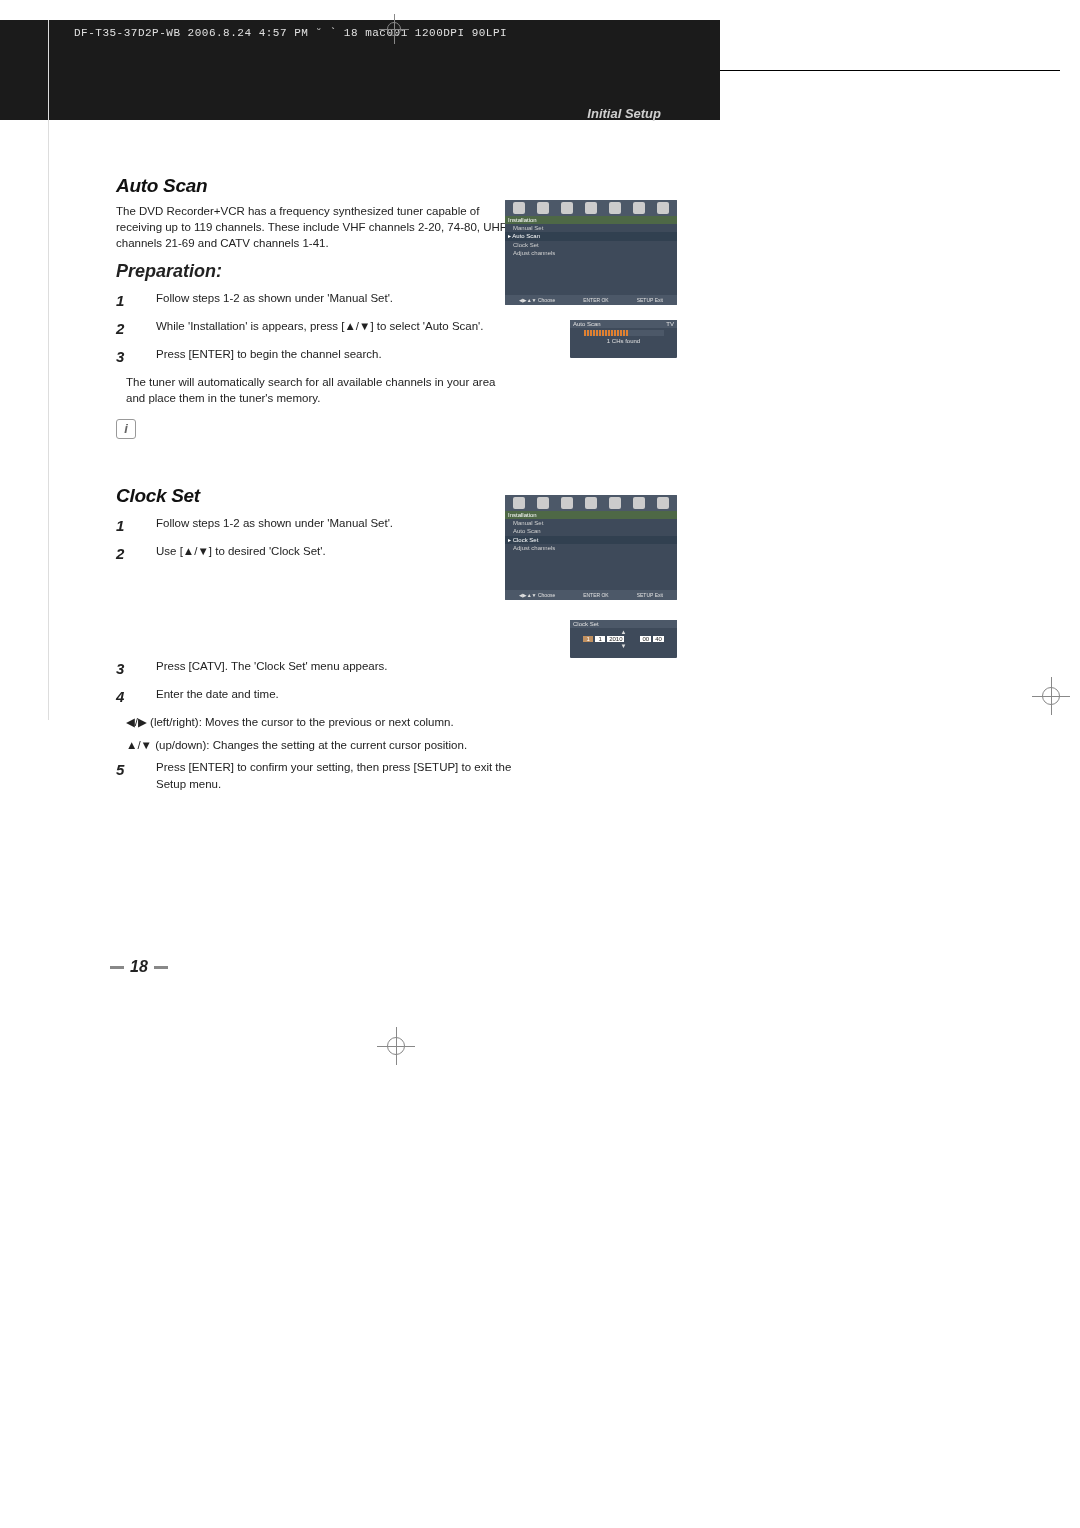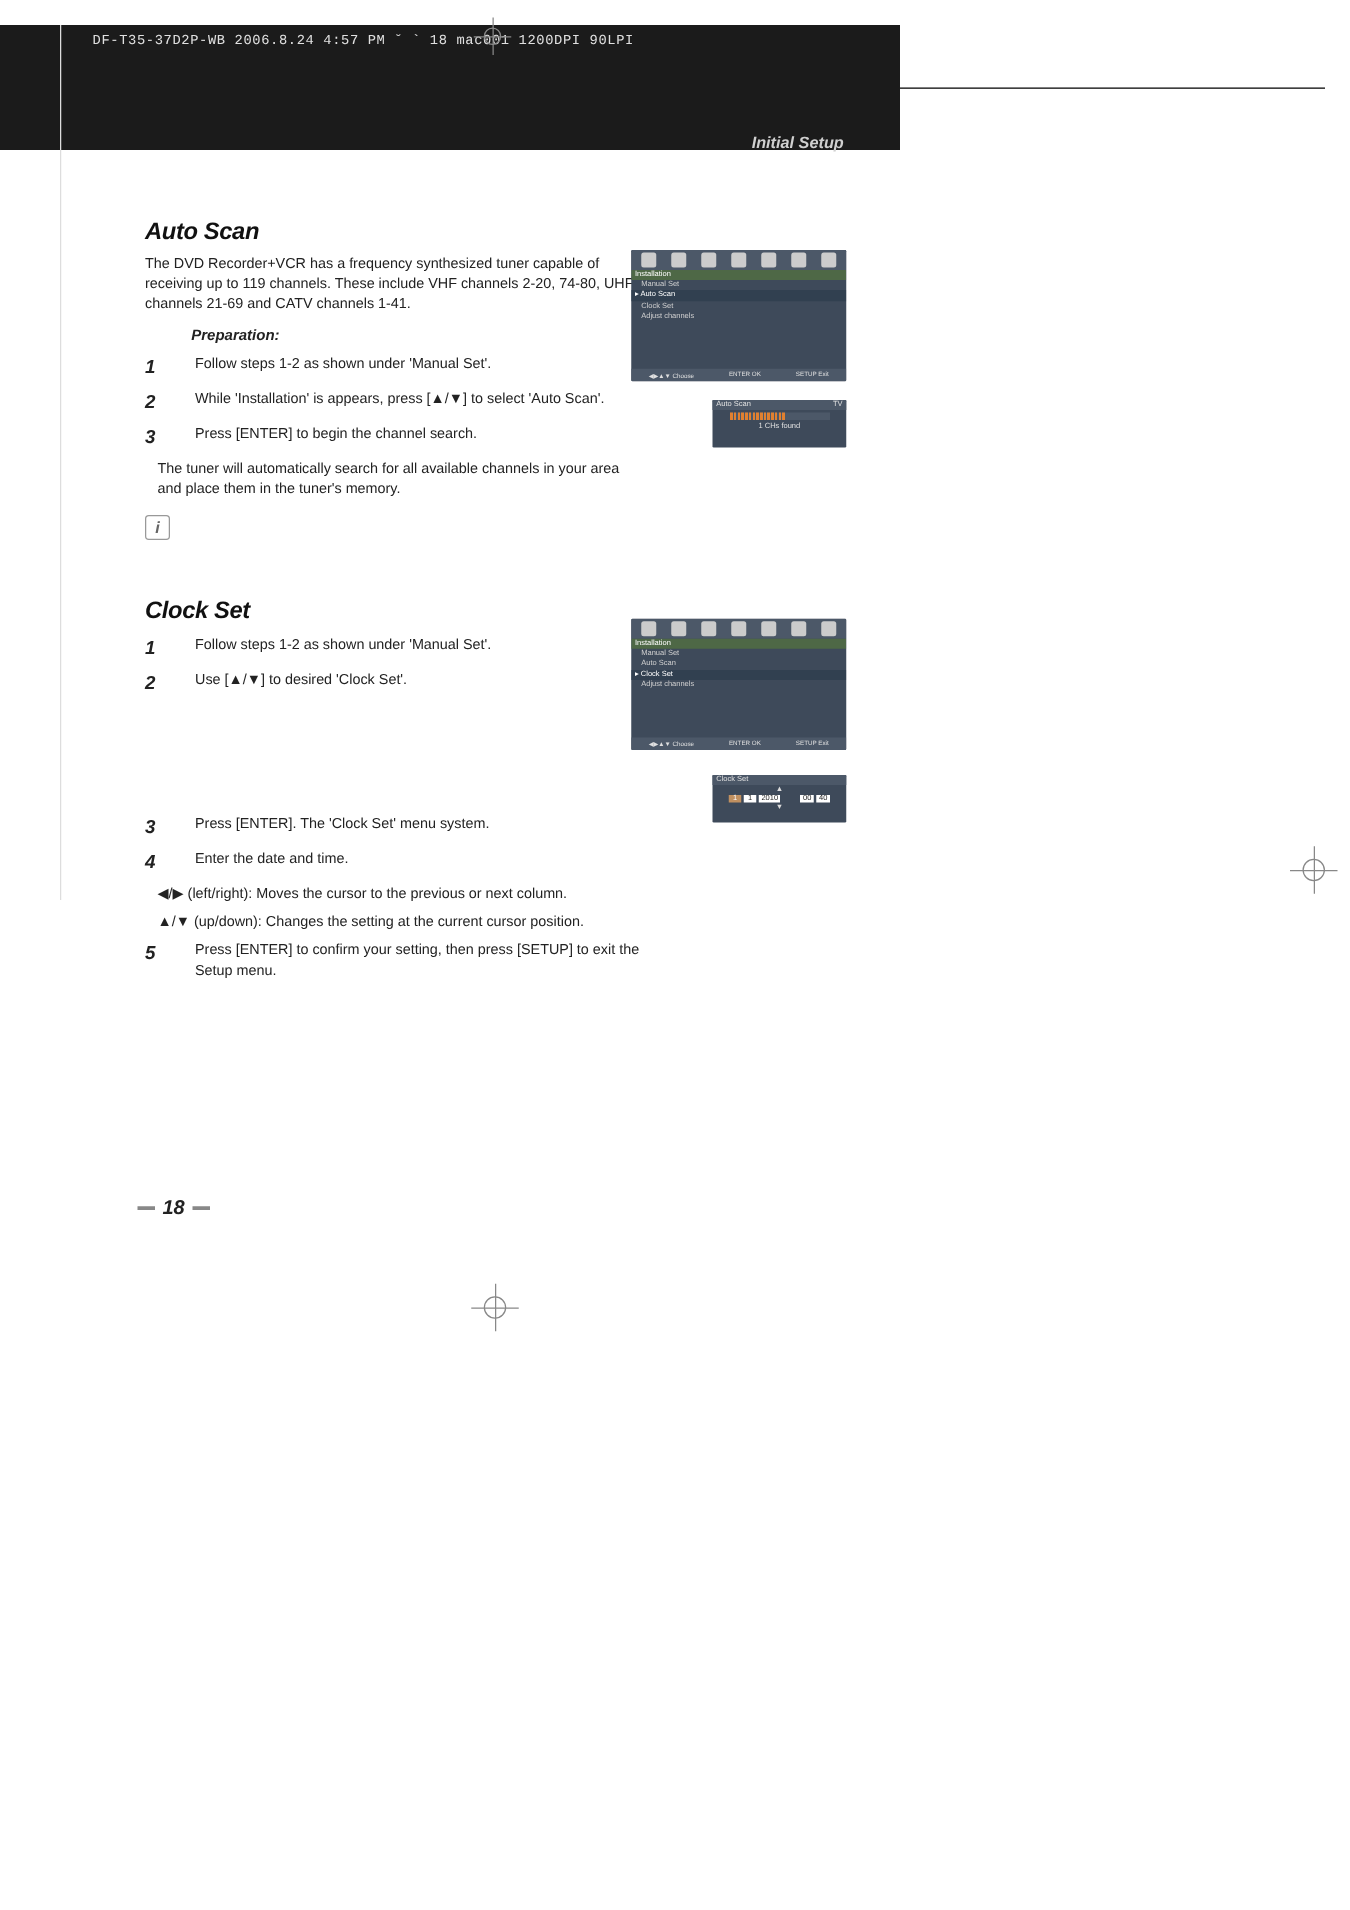--- a/index.html
+++ b/index.html
@@ -24,21 +24,21 @@
   .header-file {
     position: absolute;
     top: 27px; left: 74px;
     color: #e0e0e0;
     font-family: "Courier New", monospace;
     font-size: 11px;
     letter-spacing: 0.5px;
   }
   .header-breadcrumb {
     position: absolute;
-    top: 106px; right: 405px;
+    top: 106px; right: 419px;
     color: #d0d0d0;
     font-size: 13px;
     font-weight: bold;
     font-style: italic;
   }
   .target-top {
     position: absolute;
     top: 20px; left: 385px;
     width: 18px; height: 18px;
   }
@@ -87,22 +87,22 @@
     margin-bottom: 6px;
     letter-spacing: -0.3px;
   }
   .intro-text {
     font-size: 11.5px;
     line-height: 1.4;
     color: #222;
     width: 400px;
   }
   .prep-label {
-    font-size: 12px; font-weight: bold; font-style: italic; color: #222;
-    margin-top: 10px; margin-bottom: 4px; margin-left: 37px;
+    font-size: 18px; font-weight: bold; font-style: italic; color: #222;
+    margin-top: 10px; margin-bottom: 4px;
   }
   .steps {
     margin-top: 8px;
     width: 400px;
   }
   .step-row {
     display: flex;
     margin-bottom: 6px;
     font-size: 11.5px;
     color: #222;
@@ -260,21 +260,21 @@
       <div class="step-num">1</div>
       <div class="step-text">Follow steps 1-2 as shown under 'Manual Set'.</div>
     </div>
     <div class="step-row">
       <div class="step-num">2</div>
       <div class="step-text">Use [▲/▼] to desired 'Clock Set'.</div>
     </div>
     <div style="height: 88px;"></div>
     <div class="step-row">
       <div class="step-num">3</div>
-      <div class="step-text">Press [ENTER]. The 'Clock Set' menu system.</div>
+      <div class="step-text">Press [CATV]. The 'Clock Set' menu appears.</div>
     </div>
     <div class="step-row">
       <div class="step-num">4</div>
       <div class="step-text">Enter the date and time.</div>
     </div>
     <div class="step-sub">◀/▶ (left/right): Moves the cursor to the previous or next column.</div>
     <div class="step-sub">▲/▼ (up/down): Changes the setting at the current cursor position.</div>
     <div class="step-row">
       <div class="step-num">5</div>
       <div class="step-text">Press [ENTER] to confirm your setting, then press [SETUP] to exit the Setup menu.</div>

